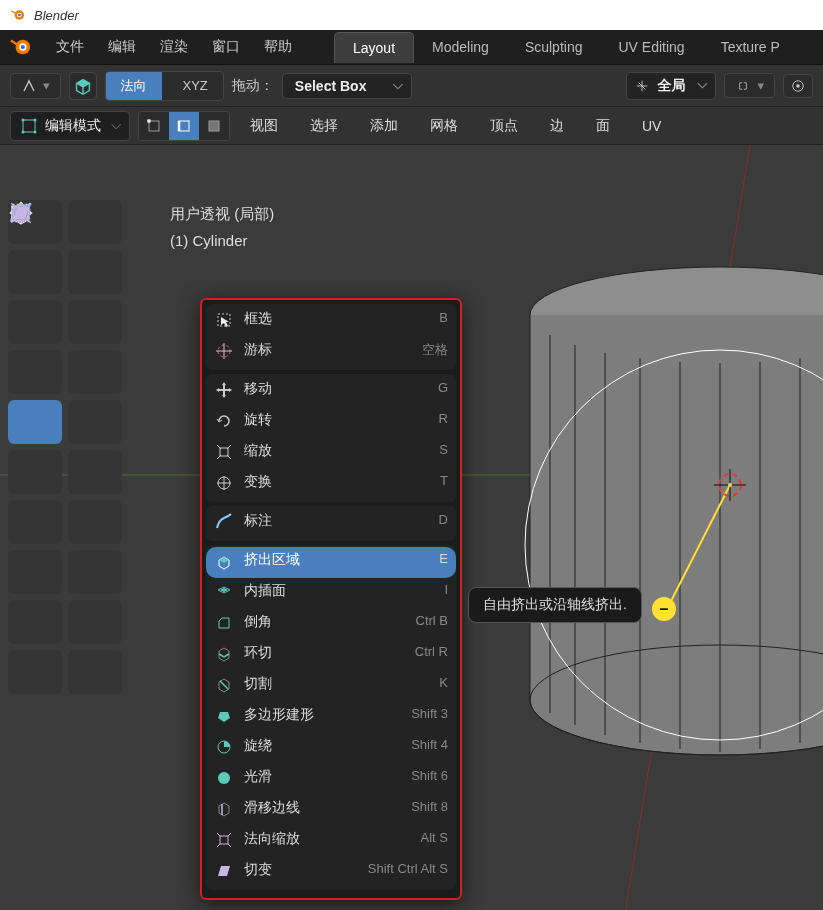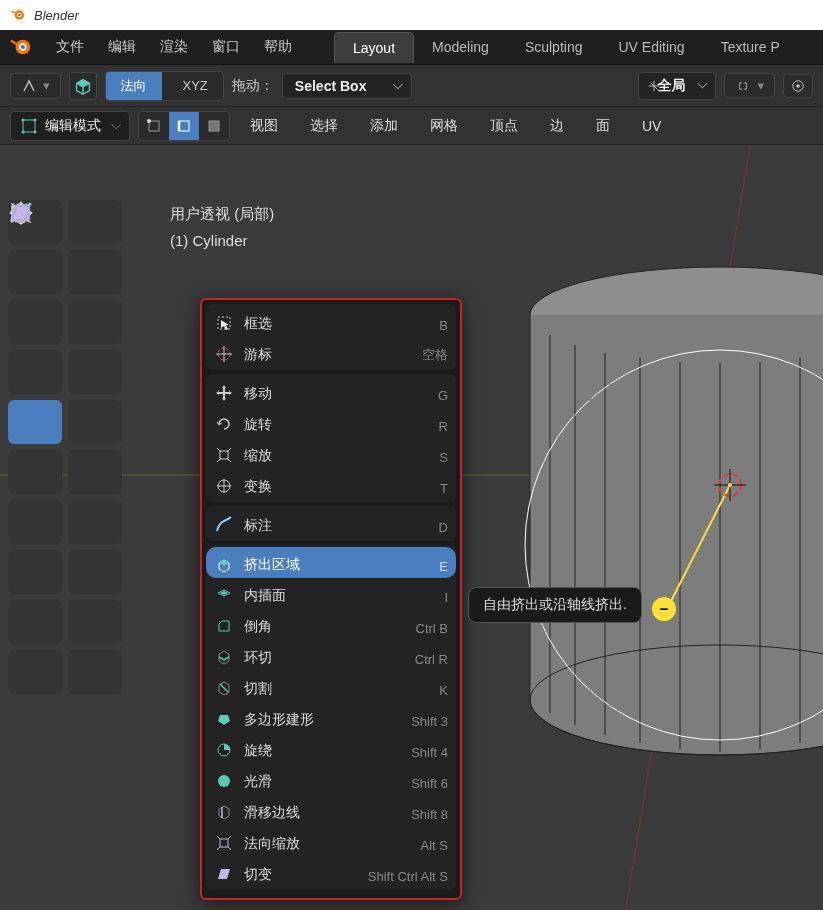--- a/index.html
+++ b/index.html
@@ -33,21 +33,21 @@
   .viewport { position:absolute; top:115px; left:0; width:823px; height:795px; background:#3b3b3b; overflow:hidden; }
   .viewport svg { position:absolute; top:0; left:0; }
   .info-text { position:absolute; top:55px; left:170px; color:#ddd; font-size:15px; line-height:1.8; }
   .tool-col { position:absolute; top:55px; left:8px; width:124px; display:flex; flex-direction:column; gap:6px; }
   .tool-row { display:flex; gap:6px; }
   .tool-btn { width:54px; height:44px; background:#353535; border-radius:6px; display:flex; align-items:center; justify-content:center; cursor:pointer; }
   .tool-btn.active { background:#4a7fbf; }
   .tool-btn svg { width:26px; height:26px; }
   .context-menu { position:absolute; top:268px; left:200px; width:262px; background:#1b1b1b; border:2px solid #c22; border-radius:6px; padding:4px; z-index:50; box-shadow:0 4px 20px rgba(0,0,0,0.6);}
   .ctx-group { background:#232323; border-radius:6px; margin-bottom:4px; padding:2px 0;}
-  .ctx-item { display:flex; align-items:flex-end; padding:4px 8px; color:#ddd; font-size:14px; cursor:pointer; height:31px; }
+  .ctx-item { display:flex; align-items:flex-start; padding:4px 8px; color:#ddd; font-size:14px; cursor:pointer; height:31px; }
   .ctx-item.sel { background:#4a7fbf; color:#fff; border-radius:10px; }
   .ctx-item .ci-ico { width:20px; height:20px; margin-right:10px; display:flex; align-items:center; justify-content:center; }
   .ctx-item .ci-label { flex:1; }
   .ctx-item .ci-key { color:#888; font-size:13px; }
   .ctx-item.sel .ci-key { color:#cde; }
   .tooltip { position:absolute; top:557px; left:468px; background:#1a1a1a; border:1px solid #555; border-radius:8px; padding:8px 14px; color:#ddd; font-size:14px; z-index:60;}
   .cursor-dot { position:absolute; top:567px; left:652px; width:24px; height:24px; background:#ffe033; border-radius:50%; z-index:70; display:flex; align-items:center; justify-content:center; font-weight:bold;}
 </style>
 </head>
 <body>
@@ -99,21 +99,21 @@
           <path d="M5 9 L12 5 L19 9 L12 13 Z" fill="#5dc9b9"></path>
         </svg>
       </div>
     <div class="pill norm-grp">
       <span class="active">法向</span>
       <span>XYZ</span>
     </div>
     <div class="dd-label">拖动：</div>
     <div class="dd" style="min-width:130px"><span>Select Box</span></div>
     <div style="flex:1"></div>
-    <div class="dd" style="padding-left:18px">
+    <div class="dd" style="padding-left:30px">
       <svg width="14" height="14" viewBox="0 0 16 16" style="position:absolute;left:8px;top:6px">
           <path d="M8 2 L8 14 M2 8 L14 8 M4 4 L12 12" stroke="#ccc" stroke-width="1"></path>
         </svg>
       <span>全局</span>
     </div>
     <div class="pill">
         <svg width="16" height="12" viewBox="0 0 20 12">
           <path d="M6 6 A4 4 0 0 1 6 2 L9 2 M14 6 A4 4 0 0 0 14 2 L11 2 M6 6 A4 4 0 0 0 6 10 L9 10 M14 6 A4 4 0 0 1 14 10 L11 10" stroke="#ccc" fill="none"></path>
         </svg>
         <span style="color:#888">▾</span>

